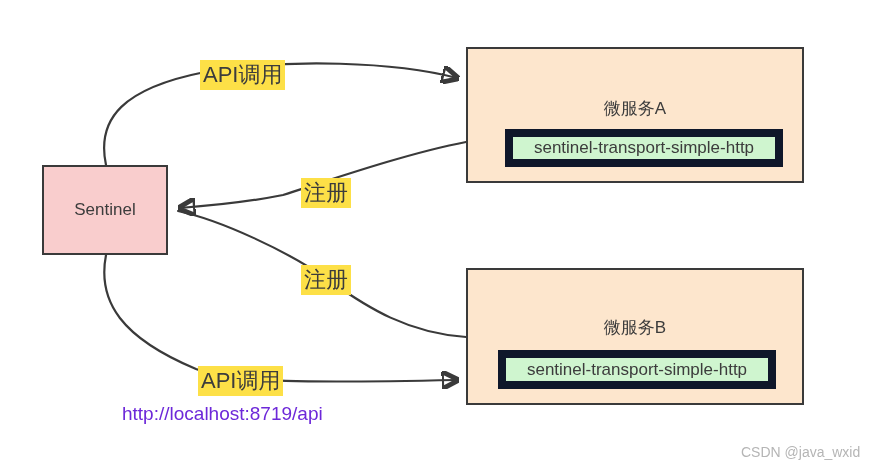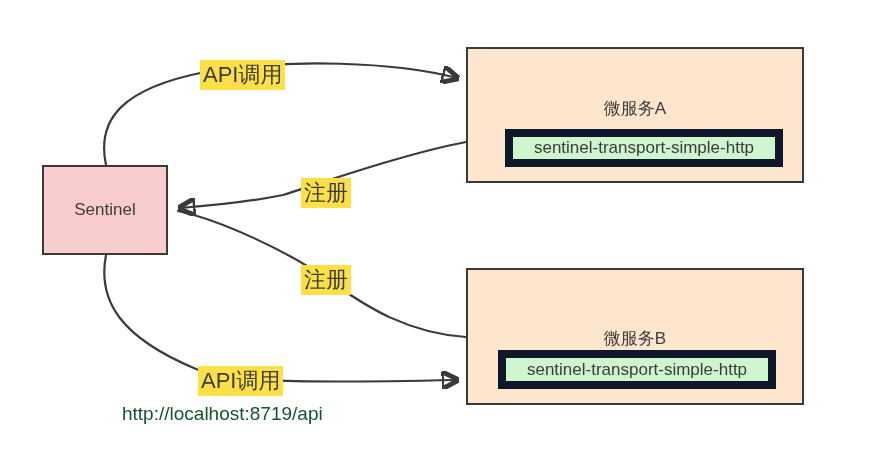--- a/index.html
+++ b/index.html
@@ -47,21 +47,21 @@
   }
   .service-a { top: 47px; height: 136px; }
   .service-b { top: 268px; height: 137px; }
   .service-title {
     position: absolute;
     left: 0; right: 0;
     text-align: center;
     font-size: 17px;
   }
   .service-a .service-title { top: 48px; }
-  .service-b .service-title { top: 57px; }
+  .service-b .service-title { top: 46px; }
   .module {
     position: absolute;
     border: 8px solid #0f172a;
     box-sizing: border-box;
     background: #cff5cf;
     display: flex;
     align-items: center;
     justify-content: center;
     font-size: 17px;
     white-space: nowrap;
@@ -72,21 +72,21 @@
     position: absolute;
     background: #fde047;
     font-size: 22px;
     padding: 0 3px;
     white-space: nowrap;
   }
   .url-note {
     position: absolute;
     left: 122px; top: 403px;
     font-size: 19px;
-    color: #14532d;
+    color: #6d28d9;
     white-space: nowrap;
   }
   .watermark {
     position: absolute;
     left: 741px; top: 444px;
     font-size: 14px;
     color: #b5b5b5;
     white-space: nowrap;
   }
 </style>
@@ -121,14 +121,15 @@
     <div class="module">sentinel-transport-simple-http</div>
   </div>
 
   <div class="edge-label" style="left:200px; top:60px;">API调用</div>
   <div class="edge-label" style="left:301px; top:178px;">注册</div>
   <div class="edge-label" style="left:301px; top:265px;">注册</div>
   <div class="edge-label" style="left:198px; top:366px;">API调用</div>
 
   <div class="url-note">http://localhost:8719/api</div>
 
+  <div class="watermark">CSDN @java_wxid</div>
 
 </div>
 
 </body></html>

